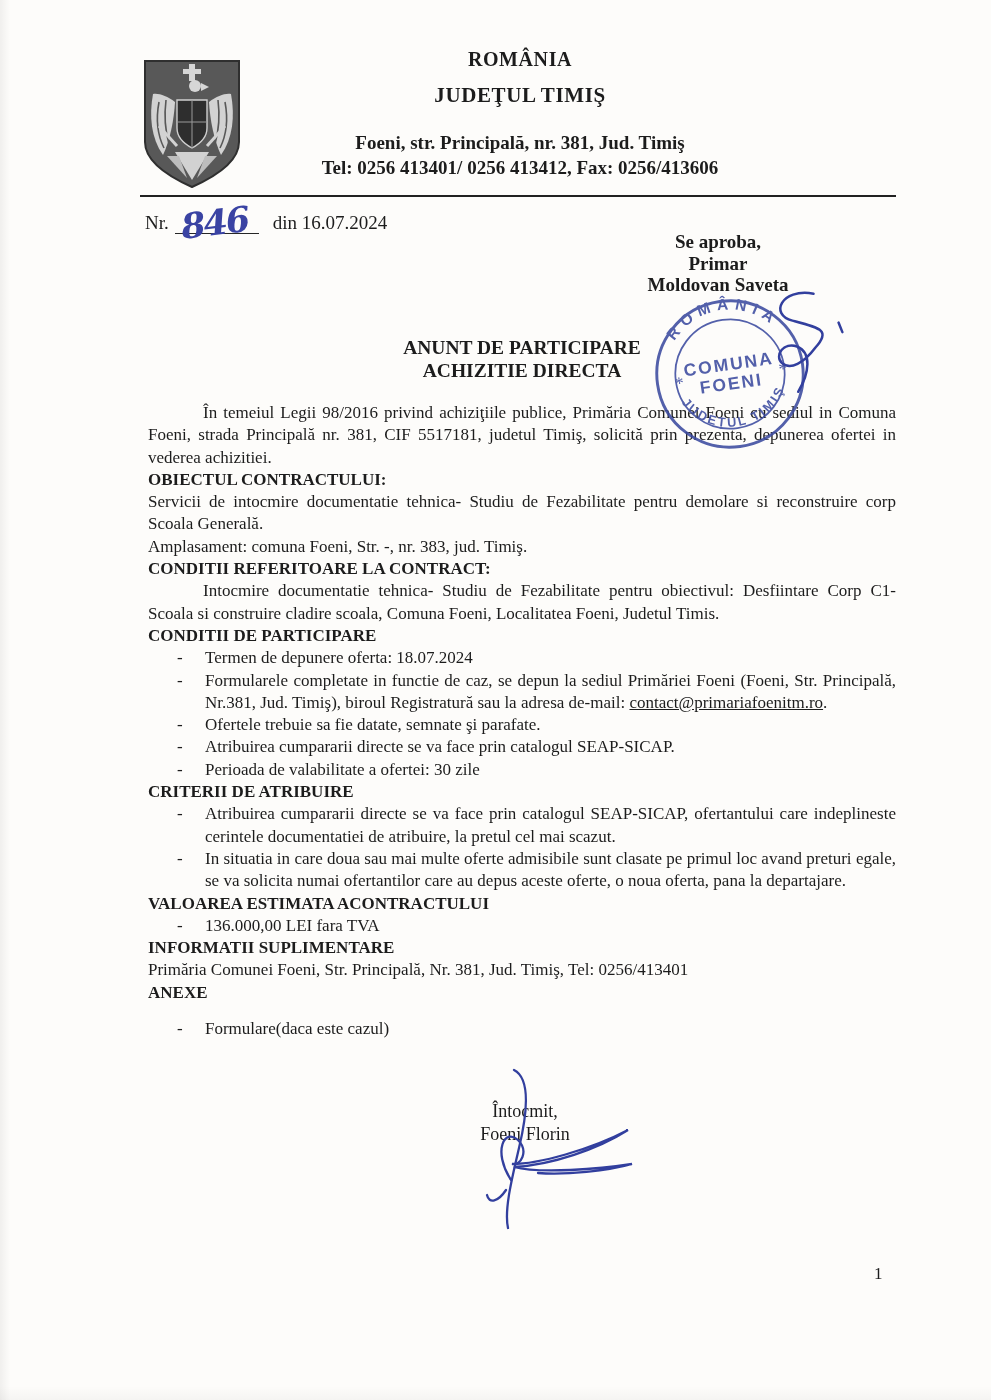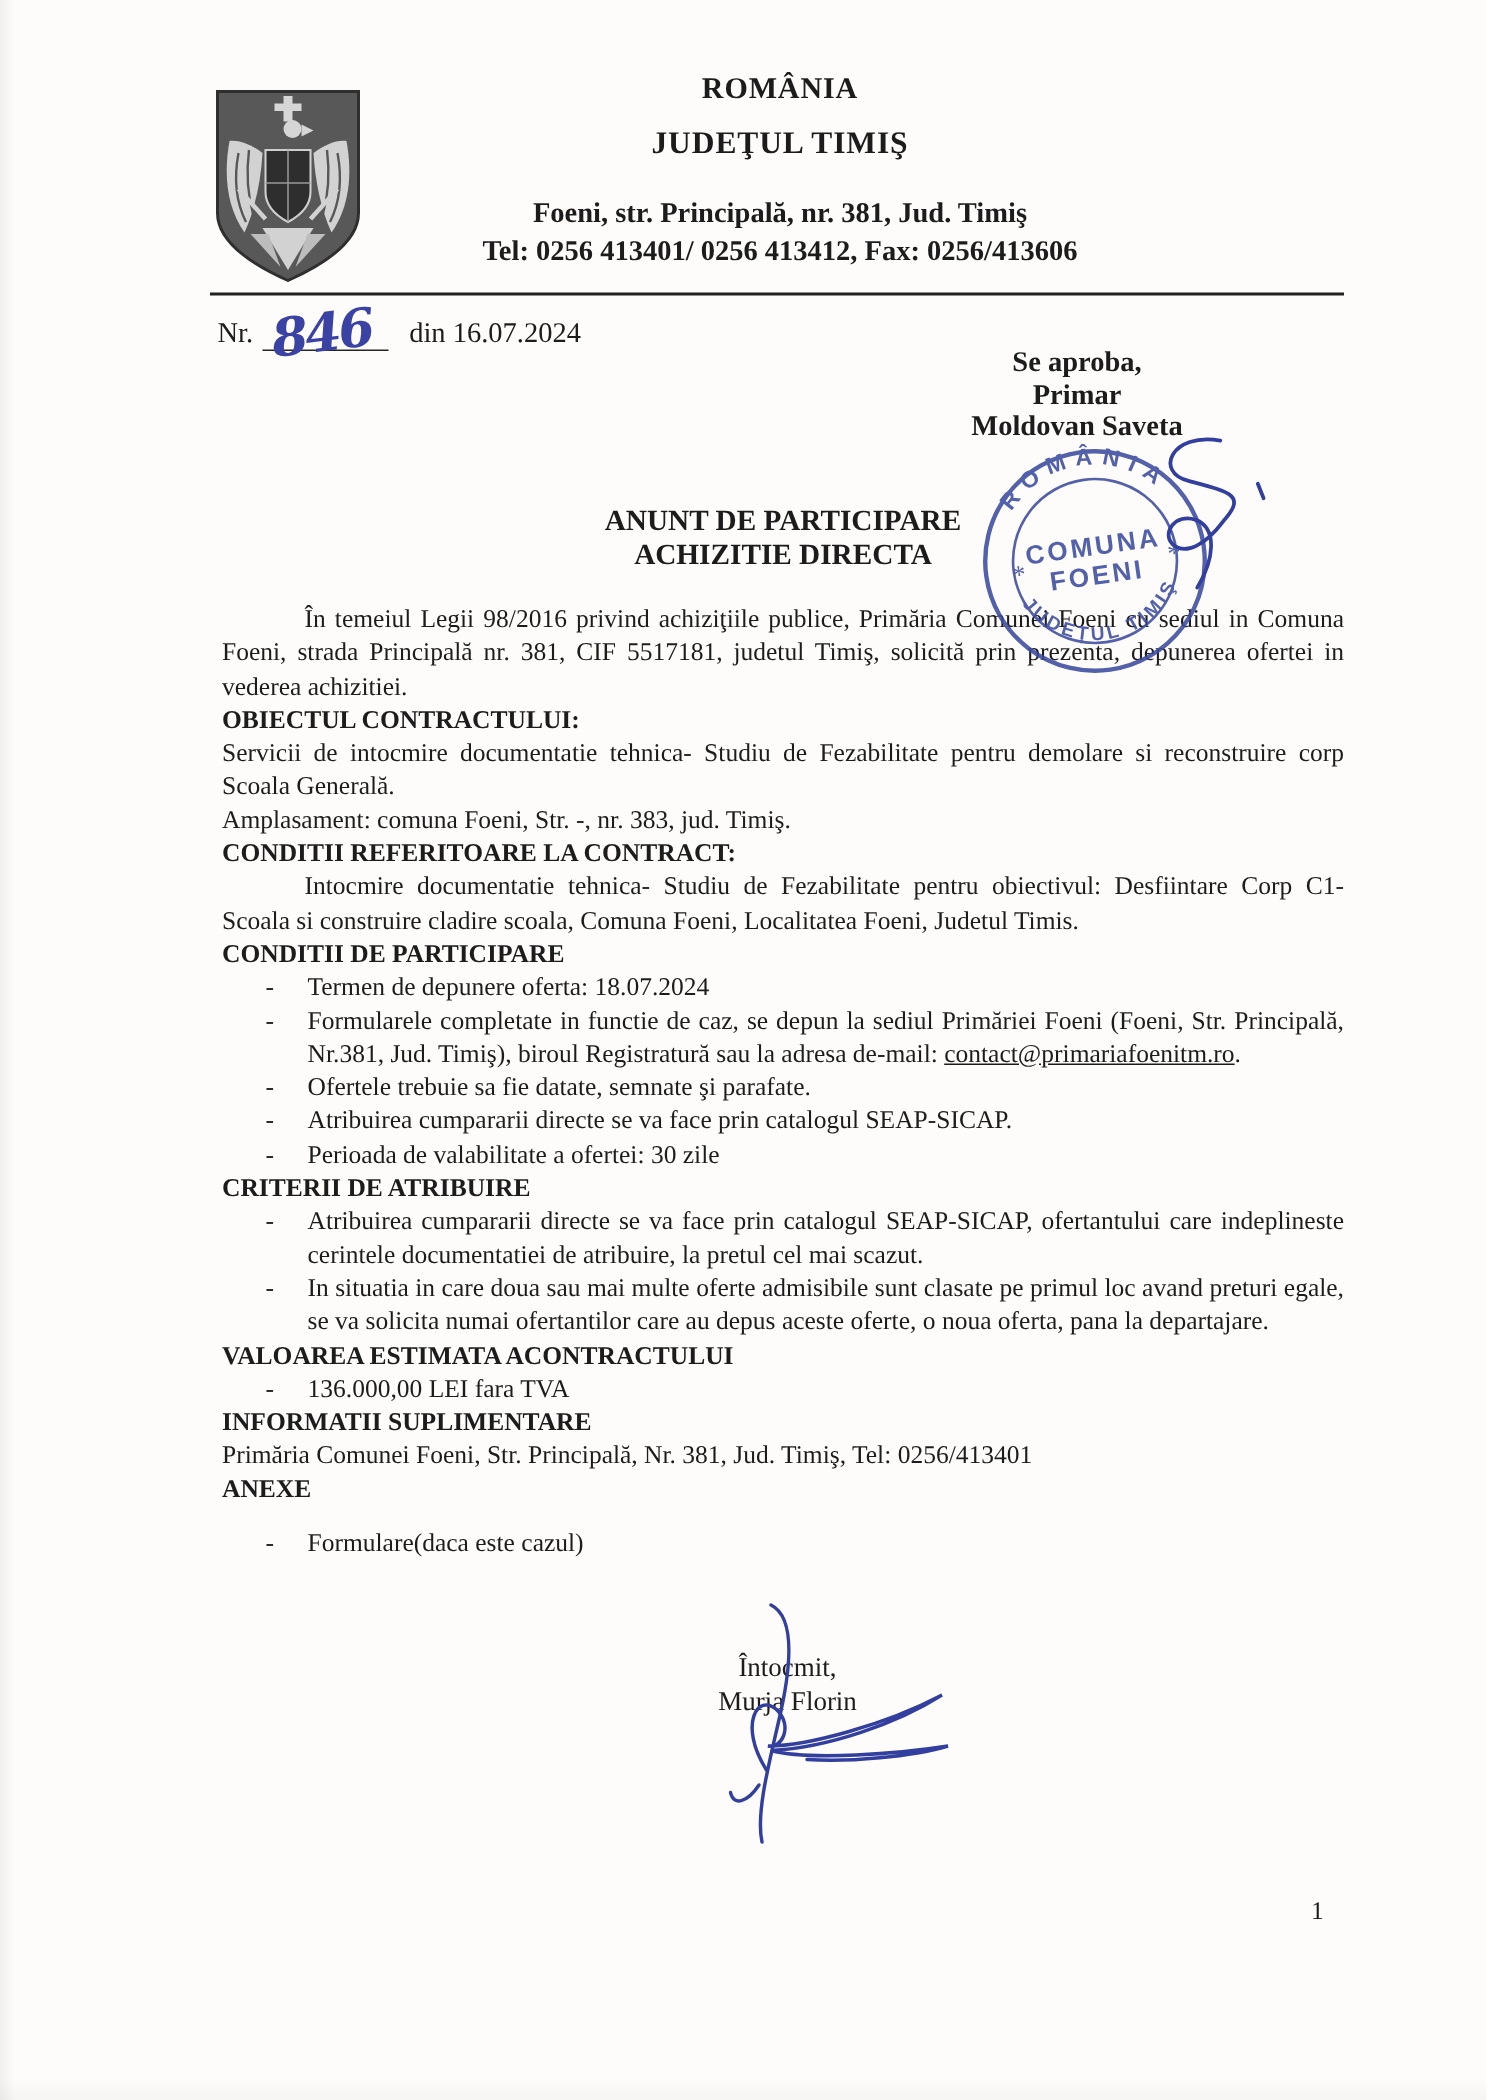--- a/index.html
+++ b/index.html
@@ -186,21 +186,21 @@
 
     <p class="sec">ANEXE</p>
     <div class="bullet anexe-bullet">
       <span class="dash">-</span>
       <span class="btext">Formulare(daca este cazul)</span>
     </div>
   </div>
 
   <div class="signature-block">
     <div>Întocmit,</div>
-    <div>Murja Florin</div>
+    <div>Foeni Florin</div>
   </div>
 
   <svg class="sig-florin" viewBox="0 0 210 162">
     <g fill="none" stroke="#323f9e" stroke-width="2.3" stroke-linecap="round">
       <path d="M 66,2 C 82,10 80,42 71,80 C 64,110 56,142 60,160"></path>
       <path d="M 63,112 C 44,82 57,60 70,72 C 81,83 73,98 64,96 C 90,96 142,82 180,62 C 150,81 104,97 66,99 C 92,106 152,101 184,96 C 160,103 118,107 90,105"></path>
       <path d="M 58,122 C 50,134 41,136 39,127"></path>
     </g>
   </svg>
 

